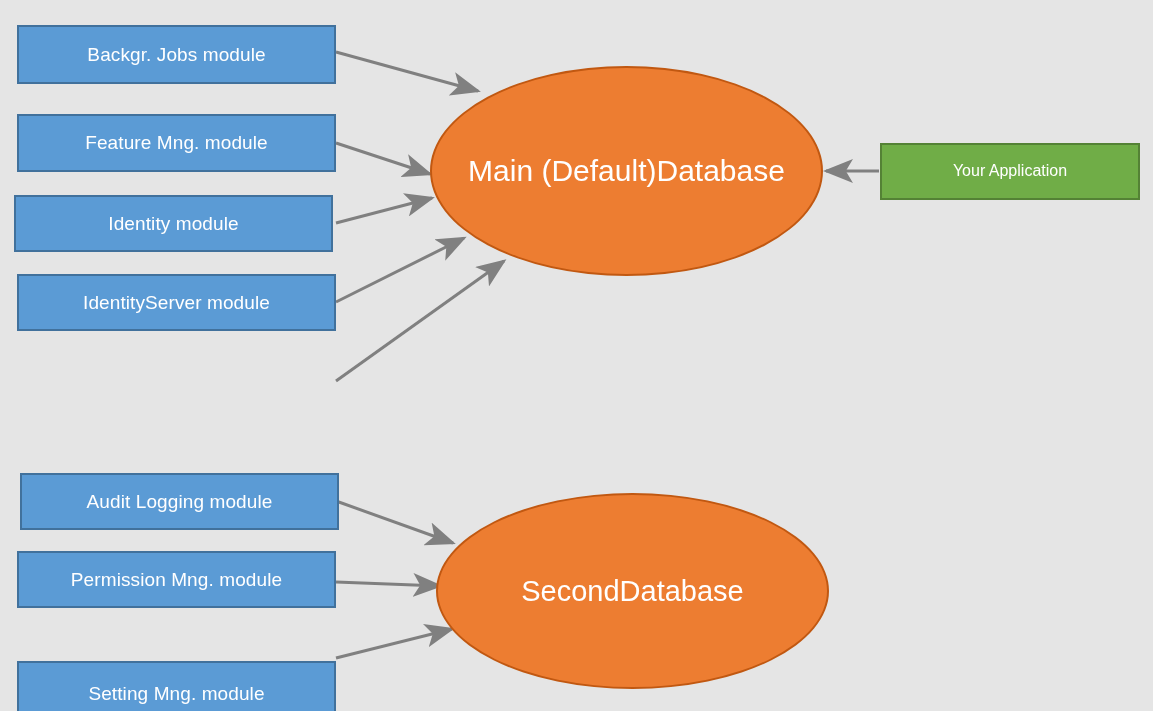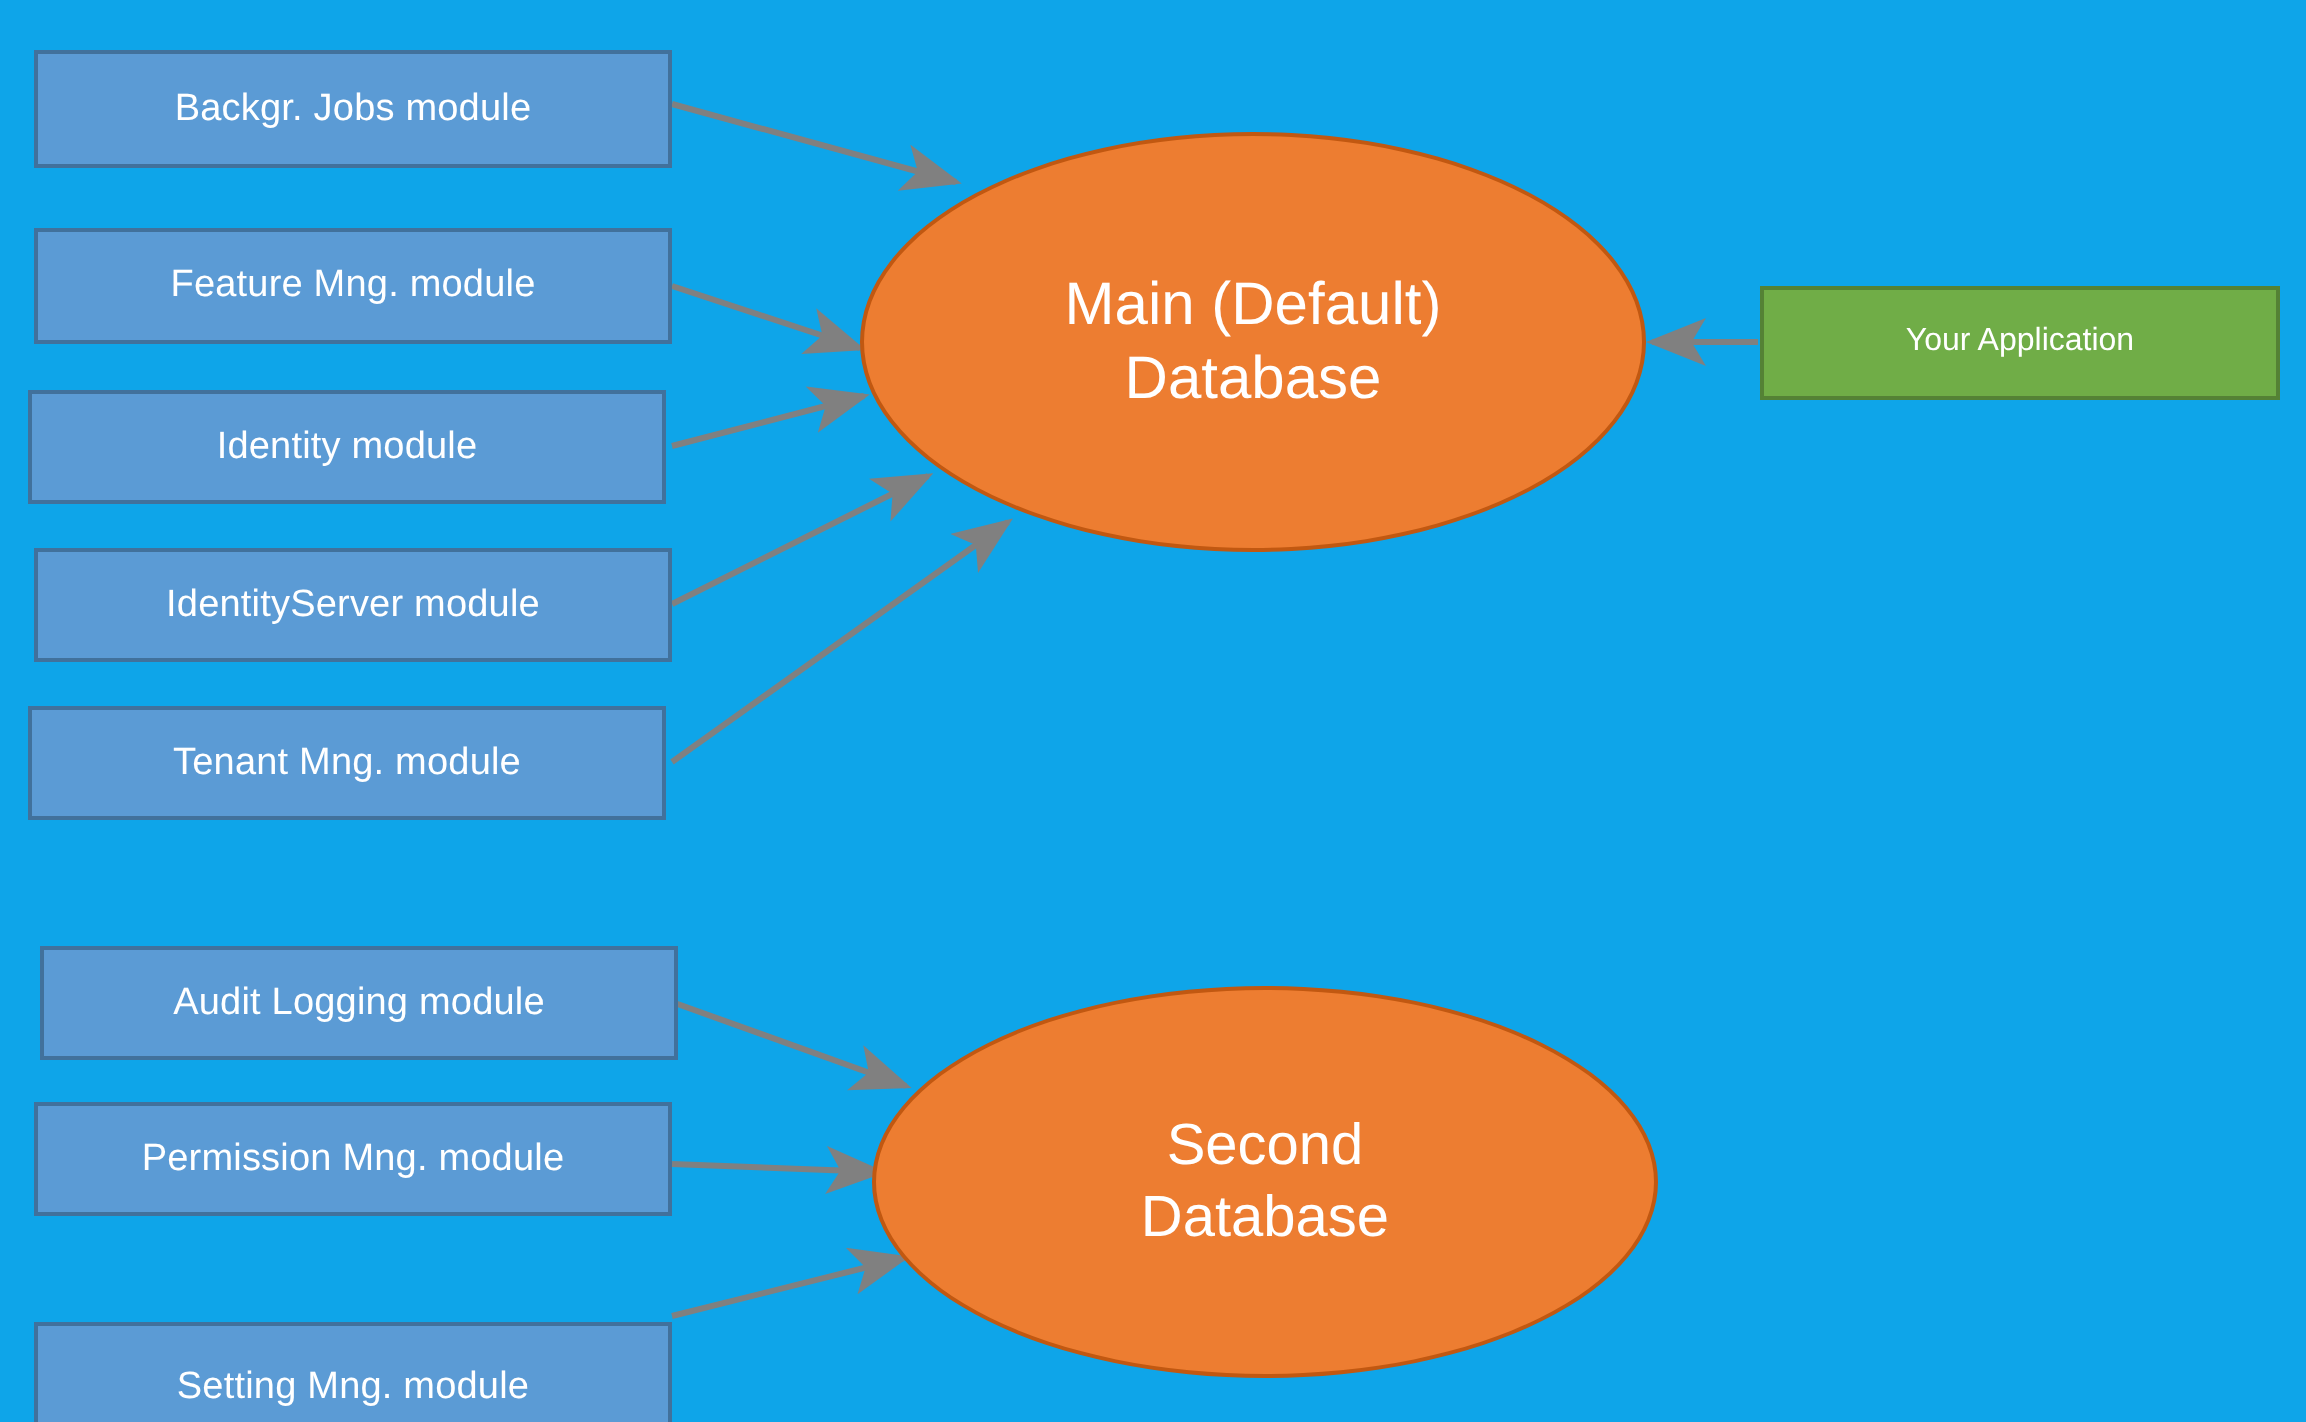--- a/index.html
+++ b/index.html
@@ -8,21 +8,21 @@
     padding: 0;
     background: #ffffff;
   }
   body {
     font-family: "Liberation Sans", sans-serif;
   }
   #canvas {
     position: relative;
     width: 1153px;
     height: 711px;
-    background: #0ea5e9;
+    background: #e5e5e5;
     overflow: hidden;
   }
   .module-box {
     position: absolute;
     box-sizing: border-box;
     background: #5b9bd5;
     border: 2px solid #41719c;
     color: #ffffff;
     display: flex;
     align-items: center;
@@ -48,21 +48,20 @@
     user-select: none;
   }
   .db-ellipse {
     position: absolute;
     box-sizing: border-box;
     background: #ed7d31;
     border: 2px solid #c15811;
     border-radius: 50%;
     color: #ffffff;
     display: flex;
-    flex-direction: column;
     align-items: center;
     justify-content: center;
     font-family: "Liberation Sans", sans-serif;
     line-height: 1.25;
     user-select: none;
   }
   .db-ellipse .db-line {
     display: block;
     text-align: center;
   }
@@ -117,23 +116,20 @@
   </div>
 
   <div class="module-box" style="left:14px; top:195px; width:319px; height:57px;">
     <span>Identity module</span>
   </div>
 
   <div class="module-box" style="left:17px; top:274px; width:319px; height:57px;">
     <span>IdentityServer module</span>
   </div>
 
-  <div class="module-box" style="left:14px; top:353px; width:319px; height:57px;">
-    <span>Tenant Mng. module</span>
-  </div>
 
   <div class="db-ellipse" id="db-main" style="left:430px; top:66px; width:393px; height:210px;">
     <span class="db-line">Main (Default)</span>
     <span class="db-line">Database</span>
   </div>
 
   <div class="app-box" style="left:880px; top:143px; width:260px; height:57px;">
     <span>Your Application</span>
   </div>
 

